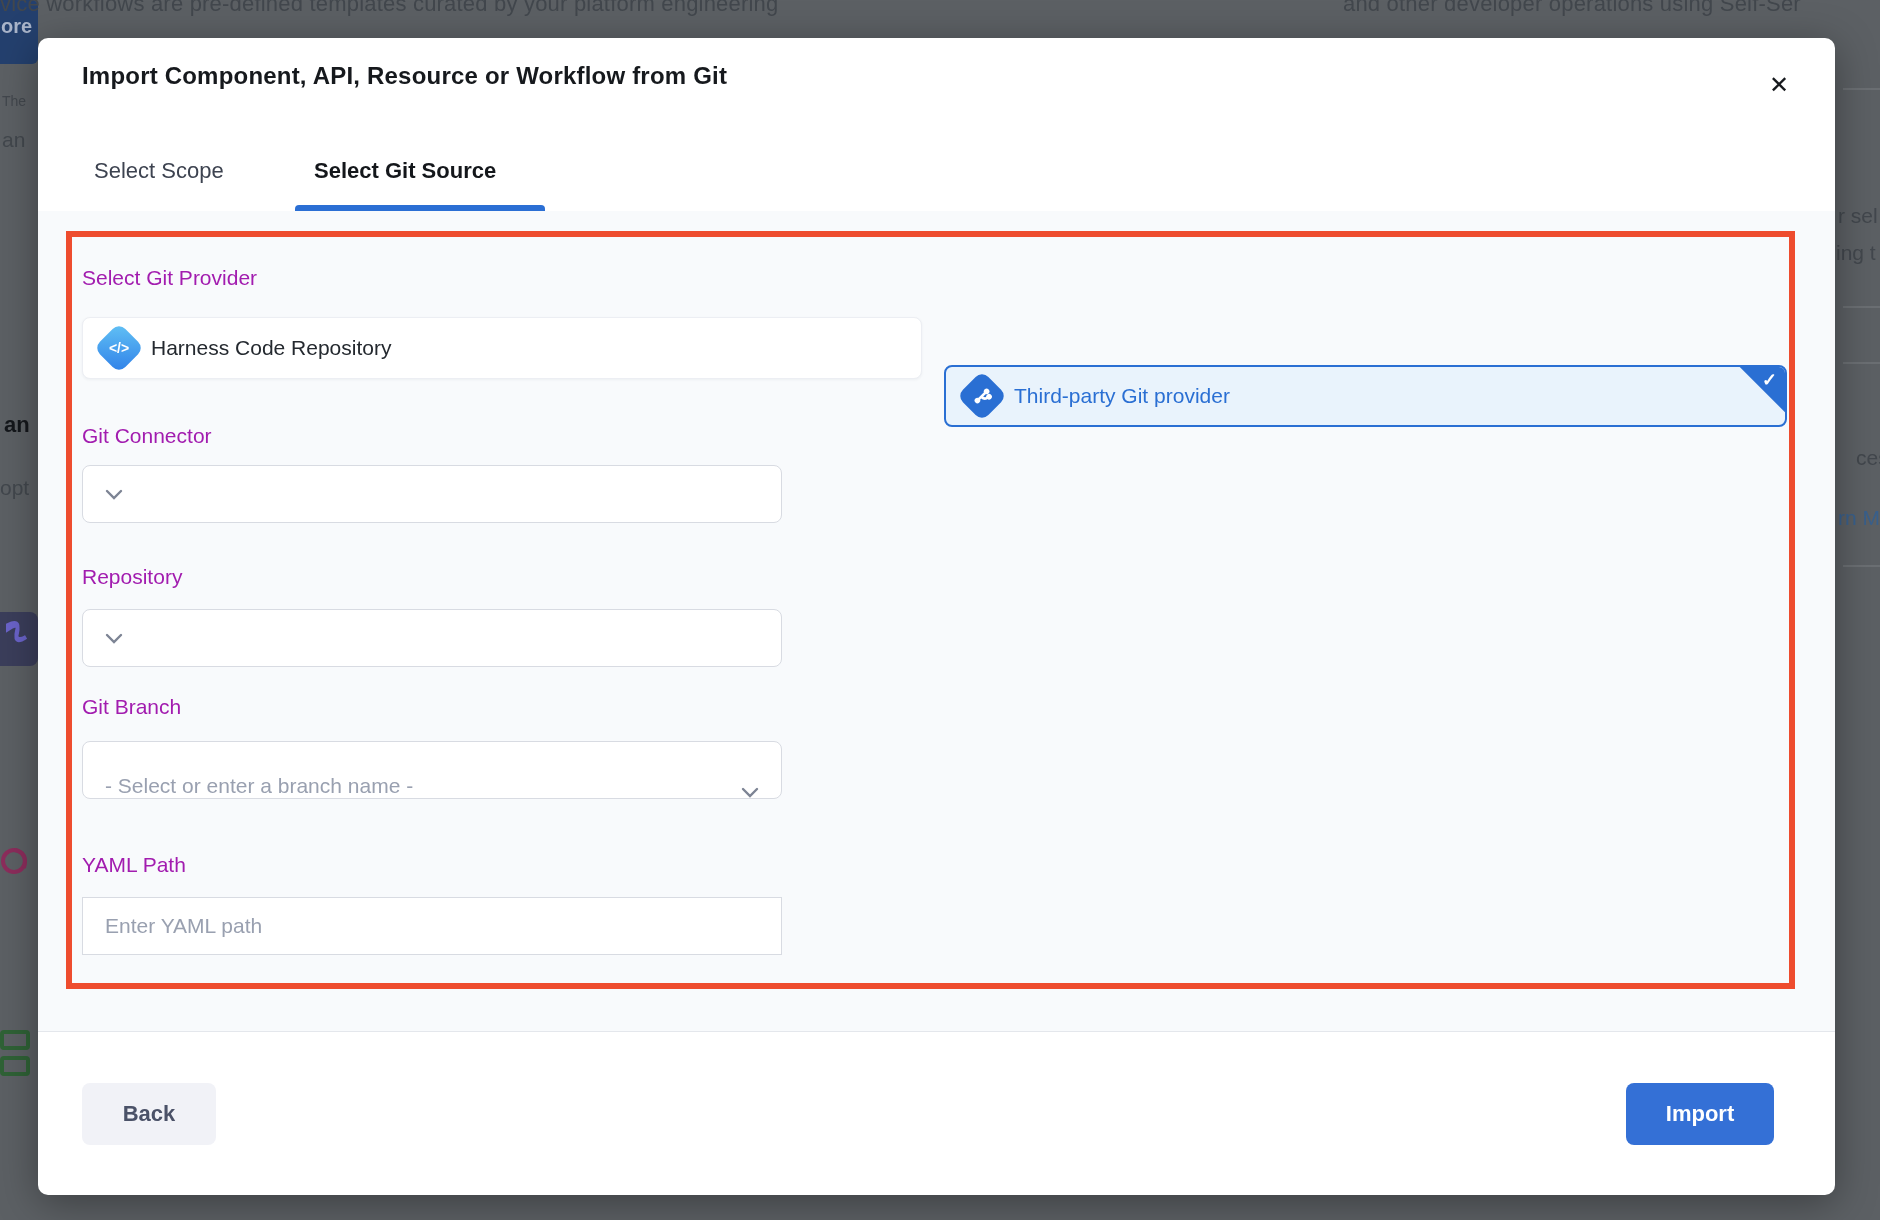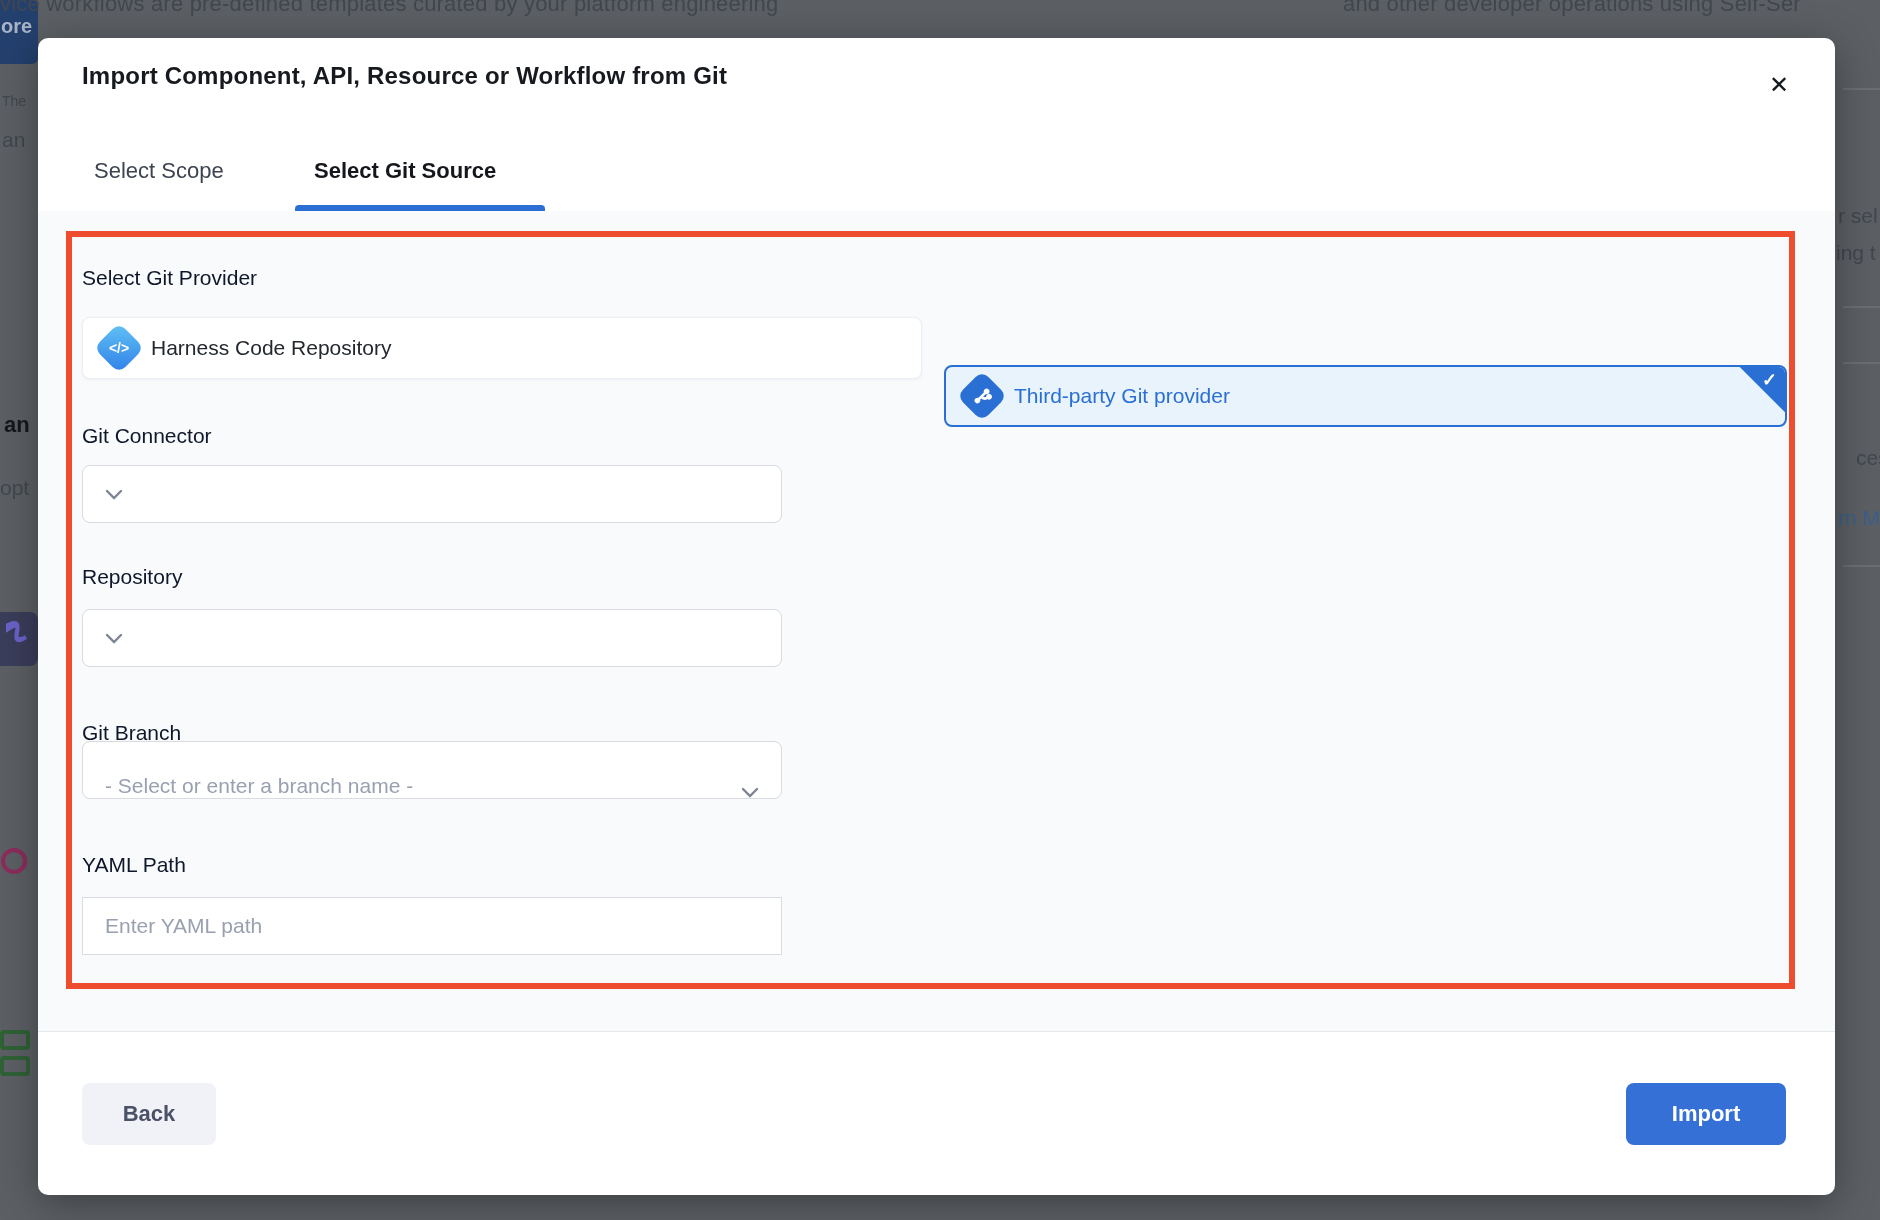--- a/index.html
+++ b/index.html
@@ -29,21 +29,21 @@
   .tab.inactive { left:56px; color:#3d4350; font-weight:400; }
   .tab.active { left:276px; color:#14171b; font-weight:700; }
   .tab-underline { position:absolute; left:257px; top:167px; width:250px; height:6px;
                    background:#2b6fd4; border-radius:4px 4px 0 0; }
 
   .modal-body { position:absolute; left:0; top:173px; width:1797px; height:820px;
                 background:#f8fafc; }
   .highlight-box { position:absolute; left:28px; top:20px; width:1729px; height:758px;
                    border:6px solid #ee4c2e; }
 
-  .field-label { position:absolute; left:44px; font-size:21px; color:#0f172a; }
+  .field-label { position:absolute; left:44px; font-size:21px; color:#a21caf; }
 
   
   .card { position:absolute; top:106px; height:62px; border-radius:8px; display:flex;
           align-items:center; cursor:pointer; overflow:hidden; }
   .card.plain { left:44px; width:840px; background:#ffffff; border:1px solid #eceef3;
                 box-shadow:0 1px 3px rgba(20,30,50,.05); }
   .card.selected { left:906px; width:843px; background:#e9f3fc; border:2px solid #2a6fd3;margin-top:48px; }
   .card-label-dark { font-size:21px; color:#24292f; margin-left:14px; }
   .card-label-blue { font-size:21px; color:#2a6fd3; margin-left:14px; }
 
@@ -70,21 +70,21 @@
                 border:1.5px solid #d8dbe2; border-radius:0; padding:0 22px;
                 font-size:21px; color:#2a2f3a; font-family:"Liberation Sans",sans-serif; }
   .text-input::placeholder { color:#99a0b0; }
 
   .footer-divider { position:absolute; left:0; top:993px; width:1797px; height:1px;
                     background:#e4e7ec; }
   .btn { position:absolute; top:1045px; height:62px; border:none; border-radius:8px;
          font-size:22px; font-weight:700; cursor:pointer;
          font-family:"Liberation Sans",sans-serif; }
   .btn.back { left:44px; width:134px; background:#f1f2f7; color:#4b5268; }
-  .btn.import { left:1588px; width:160px; background:#3470d6; color:#ffffff; }
+  .btn.import { left:1588px; width:148px; background:#3470d6; color:#ffffff; }
 </style>
 </head>
 <body>
 
 <div class="backdrop">
   <div class="bg-frag bg-top-line" style="left:0;">vice workflows are pre-defined templates curated by your platform engineering</div>
   <div class="bg-frag bg-top-line" style="left:1343px;">and other developer operations using Self-Ser</div>
 
   <div class="bg-frag" style="left:2px; top:93px; font-size:14px;">The</div>
   <div class="bg-frag" style="left:2px; top:128px; font-size:21px;">an</div>
@@ -167,21 +167,21 @@
       </svg>
     </div>
 
     <div class="field-label" style="top:354px;">Repository</div>
     <div class="select" style="top:398px;">
       <svg width="18" height="11">
         <polyline points="2,2 9,9 16,2" fill="none" stroke="#7d8494" stroke-width="2.4" stroke-linecap="round"></polyline>
       </svg>
     </div>
 
-    <div class="field-label" style="top:510px;">Git Branch</div>
+    <div class="field-label" style="top:484px;">Git Branch</div>
     <div class="select" style="top:530px;align-items:flex-end;">
       <span class="ph">- Select or enter a branch name -</span>
       <svg width="18" height="11">
         <polyline points="2,2 9,9 16,2" fill="none" stroke="#7d8494" stroke-width="2.4" stroke-linecap="round"></polyline>
       </svg>
     </div>
 
     <div class="field-label" style="top:642px;">YAML Path</div>
     <input class="text-input" style="top: 686px;" type="text" placeholder="Enter YAML path">
   </div>

